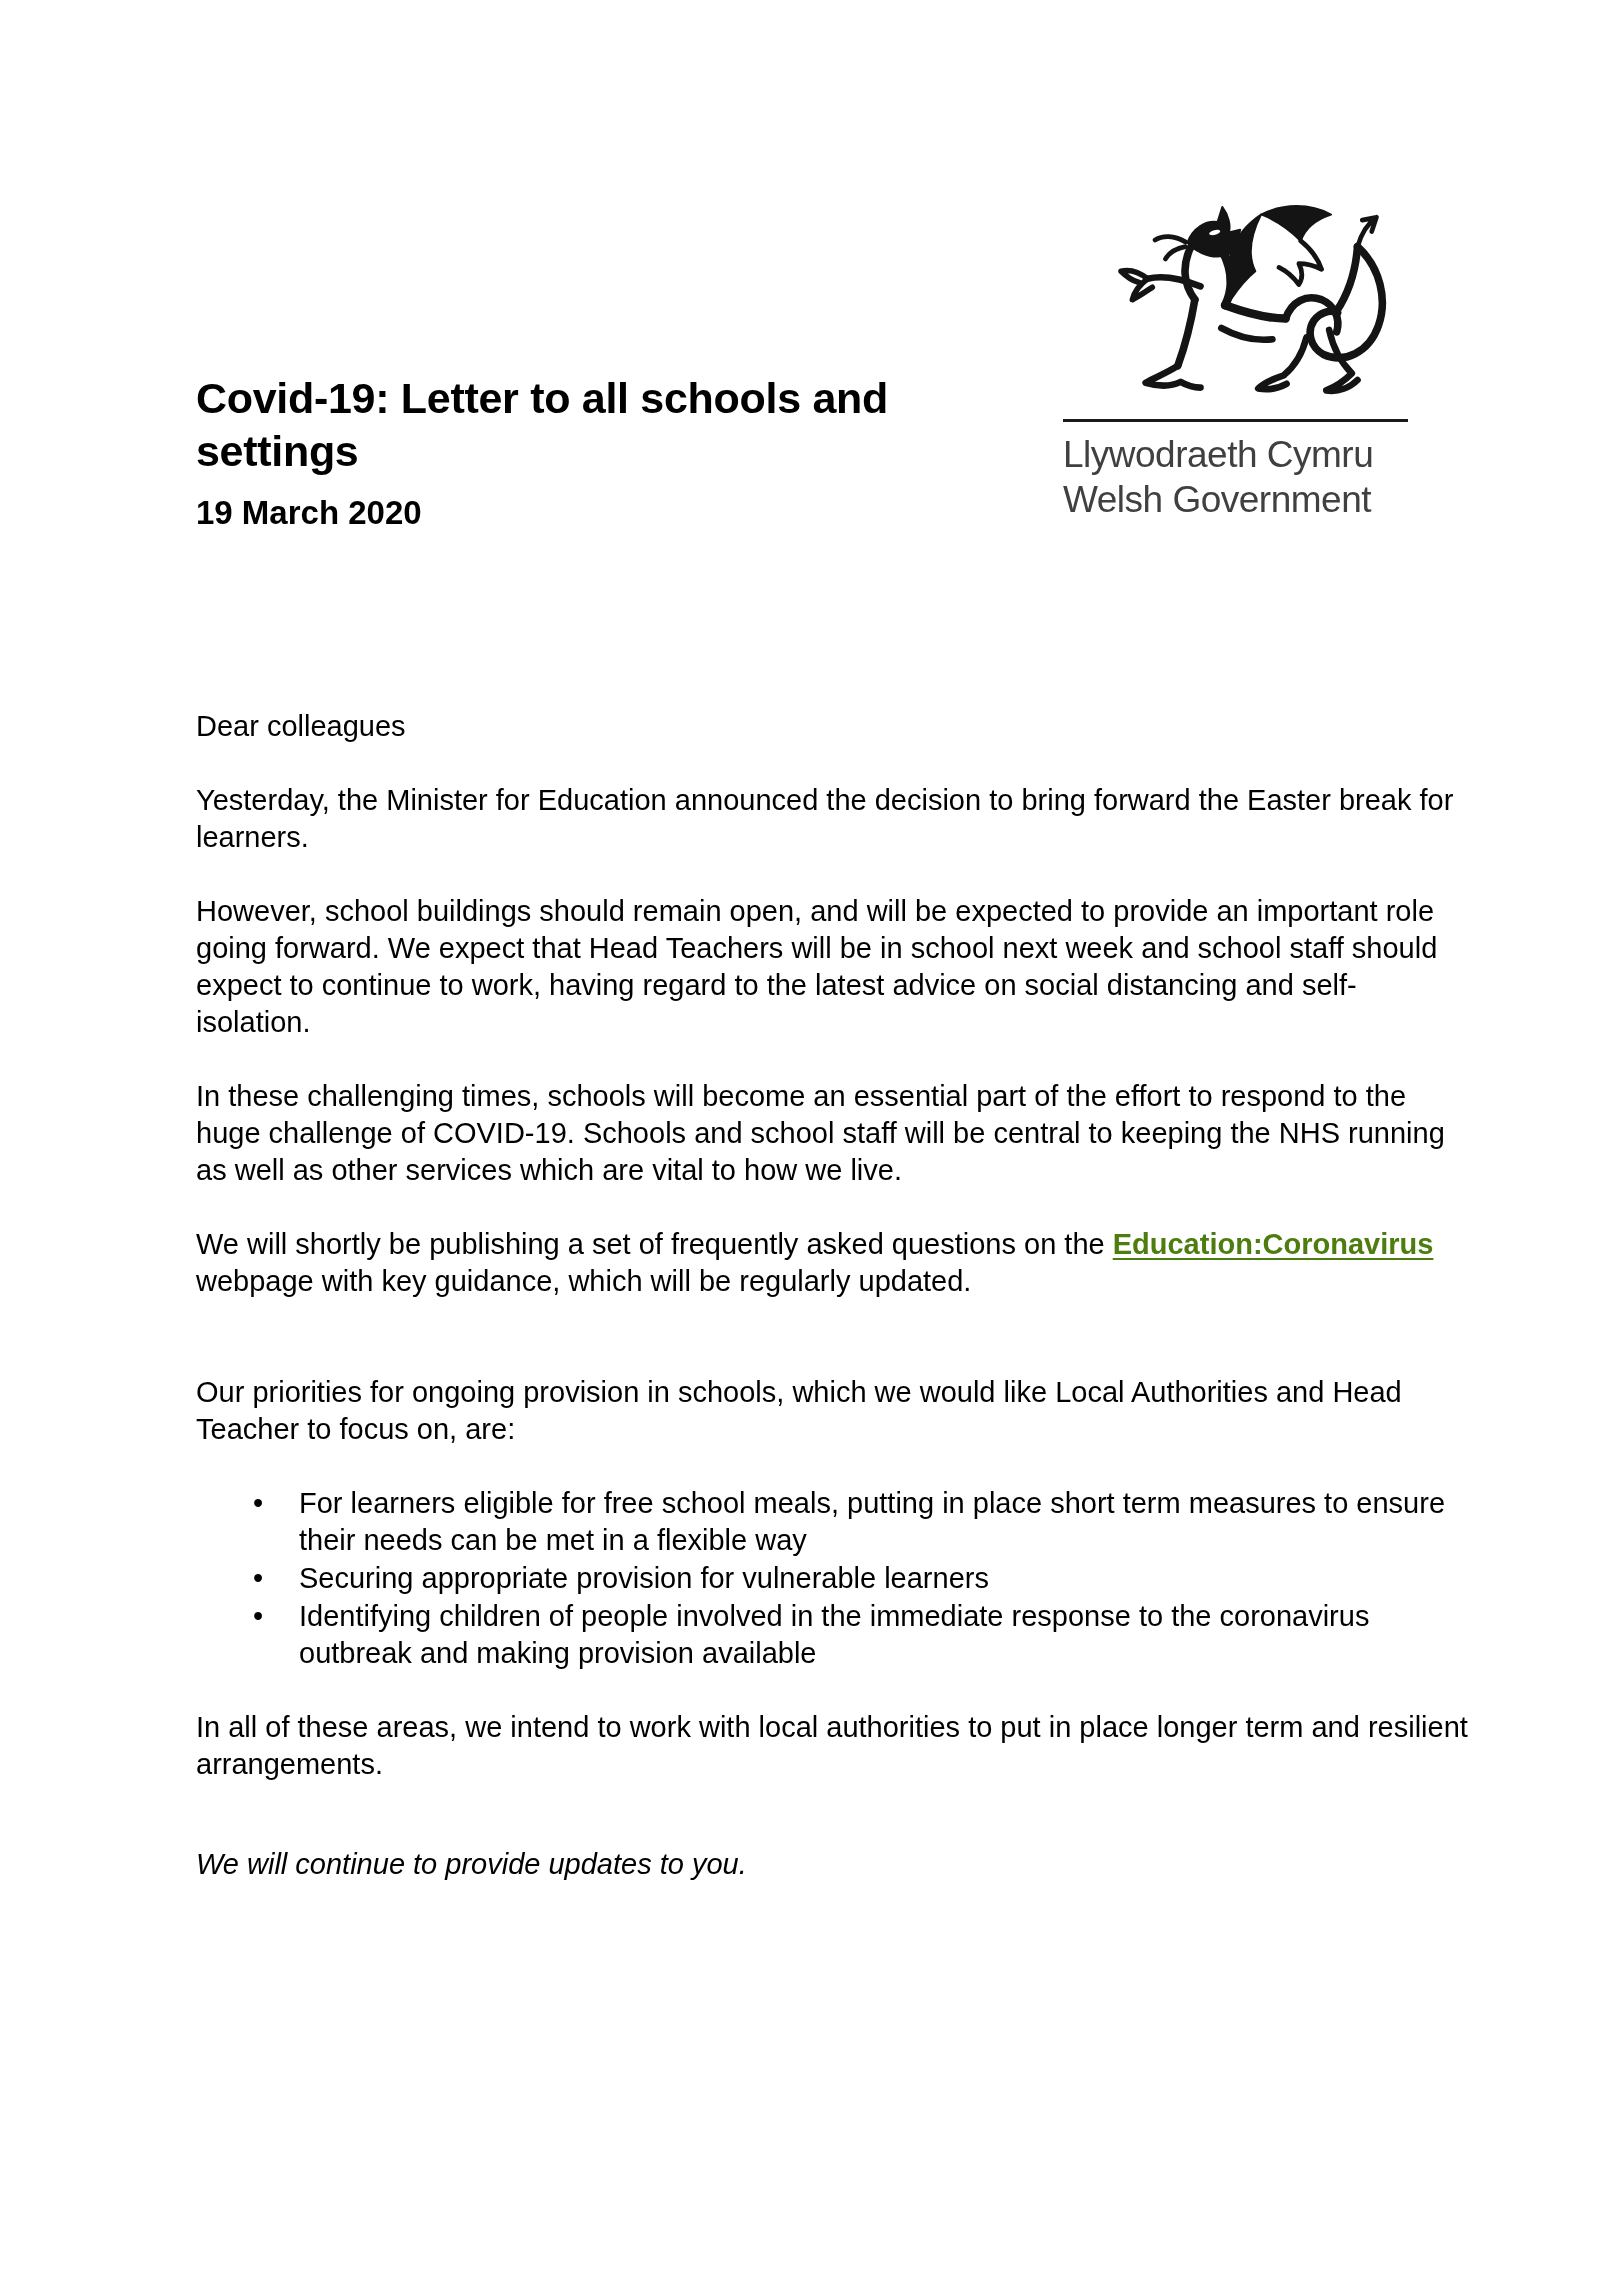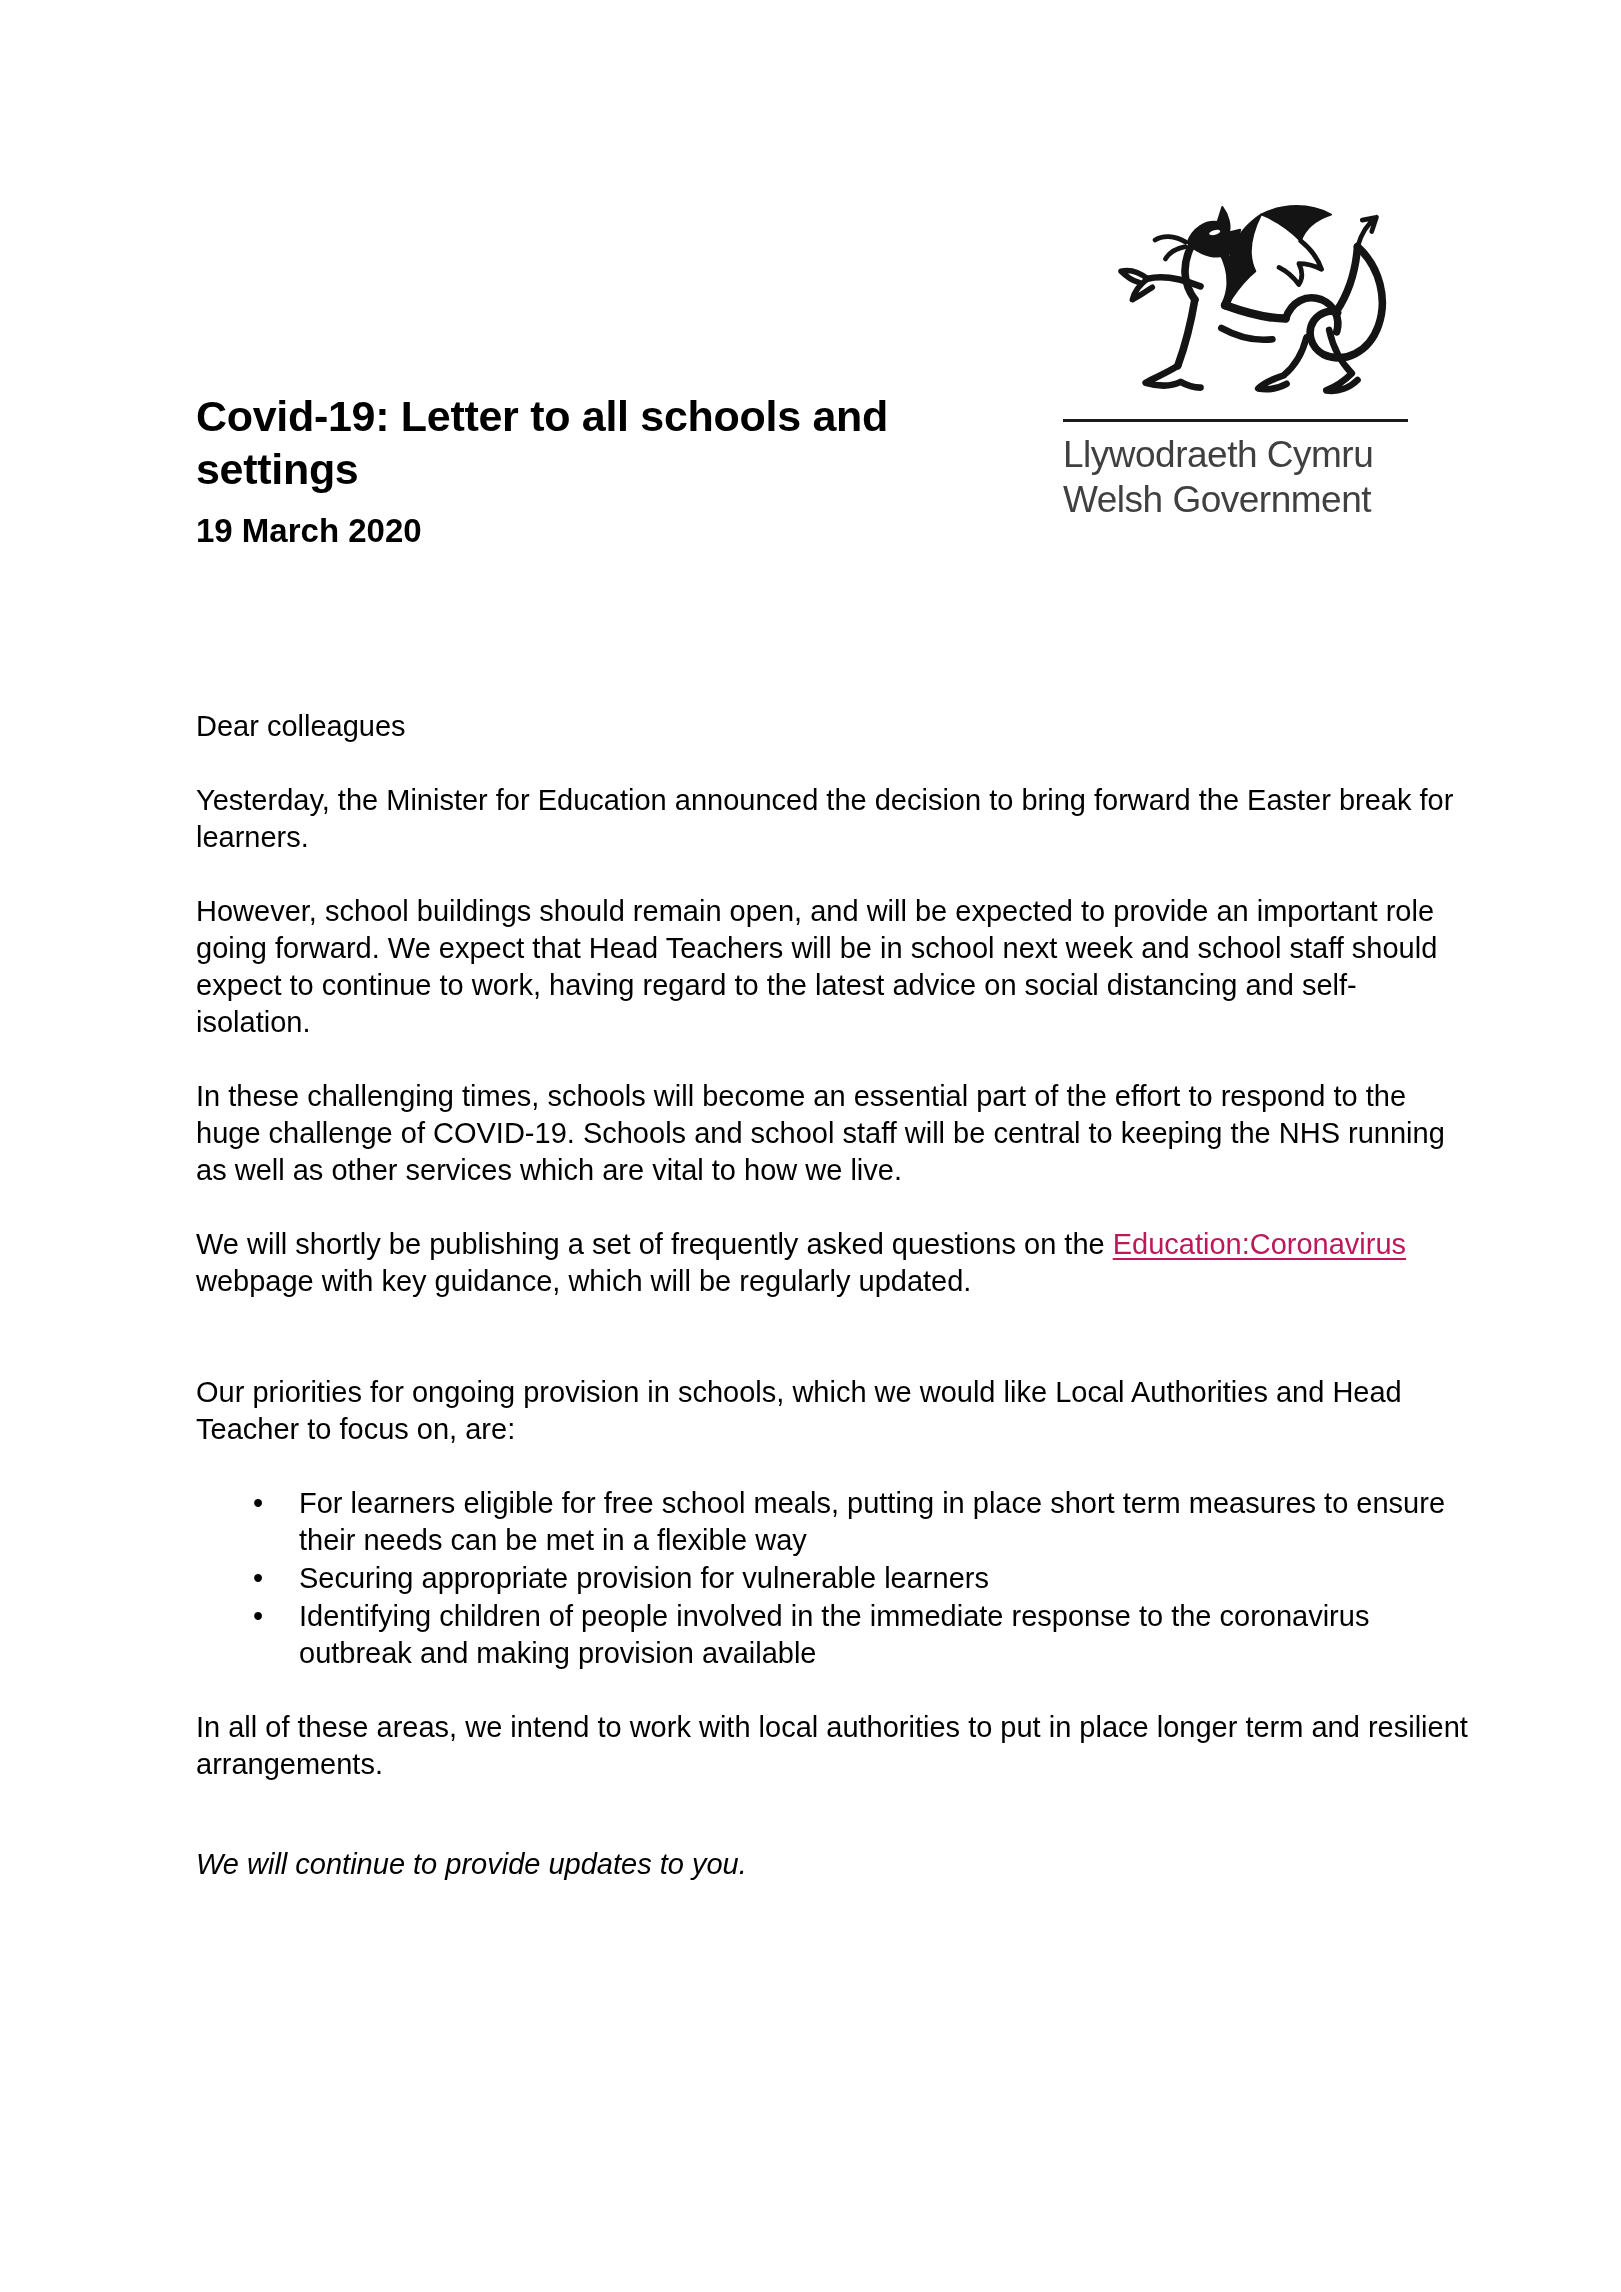--- a/index.html
+++ b/index.html
@@ -10,21 +10,21 @@
     background: #ffffff;
     color: #000000;
     font-family: "Liberation Sans", sans-serif;
     overflow: hidden;
   }
 
   
   .title-block {
     position: absolute;
     left: 196px;
-    top: 390px;
+    top: 372px;
     width: 755px;
   }
   .title-block h1 {
     margin: 0;
     font-size: 43px;
     line-height: 53px;
     font-weight: bold;
     letter-spacing: -0.3px;
   }
   .doc-date {
@@ -58,23 +58,24 @@
     left: 196px;
     top: 708px;
     width: 1274px;
     font-size: 29px;
     line-height: 37px;
   }
   .letter-body p { margin: 0 0 37px 0; }
   .letter-body p.gap-lg { margin-top: 74px; }
   .letter-body p.gap-md { margin-top: 63px; font-style: italic; }
   .letter-body a {
-    color: #be185d;
+    color: #4d7c0f;
     text-decoration: underline;
     text-underline-offset: 3.9px;
+    font-weight: bold;
   }
   .letter-body ul {
     list-style: none;
     margin: 0 0 37px 0;
     padding: 0;
   }
   .letter-body li {
     position: relative;
     padding-left: 103px;
     margin: 0 0 1px 0;

